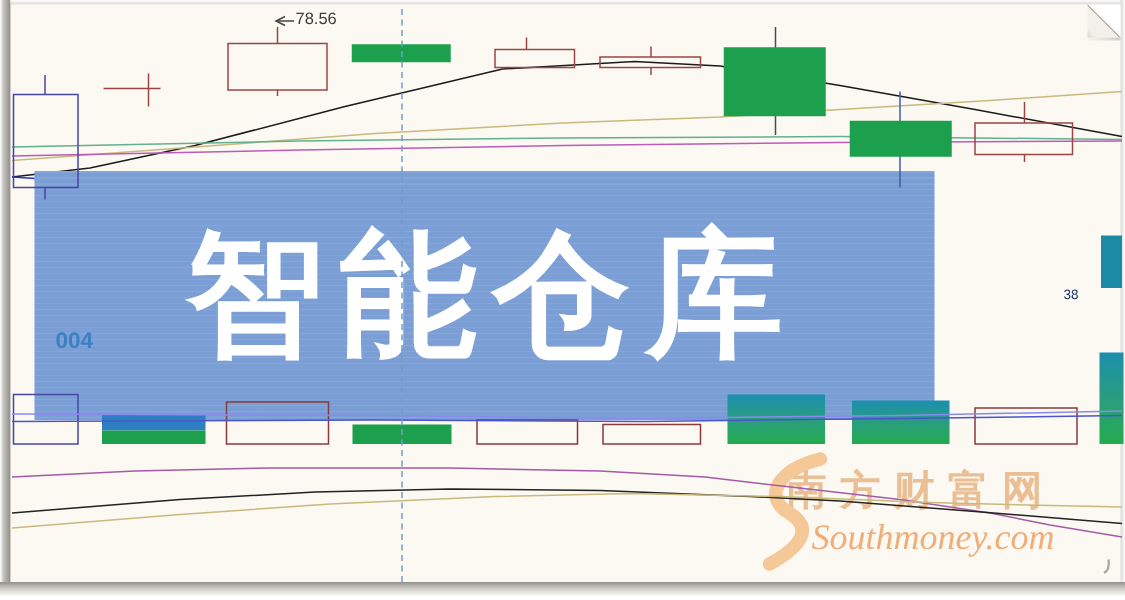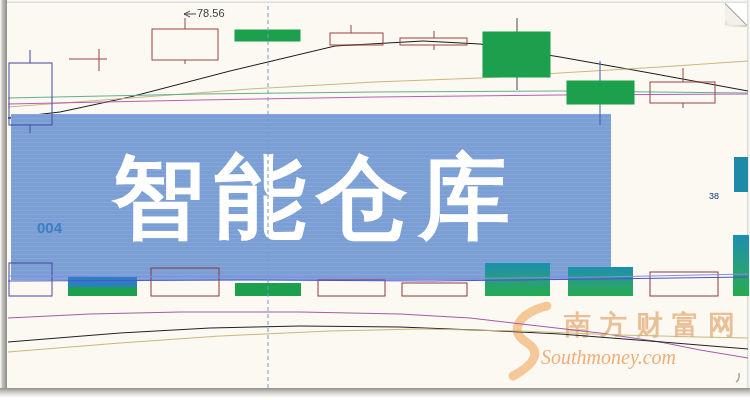--- a/index.html
+++ b/index.html
@@ -30,43 +30,43 @@
   }
   .corner-fold-shadow{
     position:absolute;top:25px;right:3px;width:24px;height:2px;
     background:linear-gradient(to right,transparent,#d0cec7);
   }
 
   svg.layer{position:absolute;left:0;top:0;}
 
   
   .banner{
-    position:absolute;left:11px;top:114px;width:600px;height:166px;
+    position:absolute;left:23px;top:114px;width:600px;height:166px;
     background:
       repeating-linear-gradient(to bottom, rgba(255,255,255,0.05) 0 1px, rgba(0,0,0,0.02) 1px 4px),
       #7da2d8;
     display:flex;align-items:center;justify-content:center;
   }
   .banner-title{
     color:#ffffff;font-size:92px;font-weight:900;letter-spacing:10px;
     font-family:"Liberation Sans", sans-serif;line-height:1;
     padding-left:10px;white-space:nowrap;
   }
 
   .lbl{position:absolute;line-height:1;white-space:nowrap;}
   .price-high{left:197px;top:8px;font-size:11px;color:#3c3c3c;}
   .code-frag{left:1px;top:220px;font-size:15px;font-weight:bold;color:#3b7fc4;margin-left:36px;}
   .right-frag{left:709px;top:192px;font-size:9px;color:#16336e;}
 
   .wm-cn{
-    left:564px;top:314px;font-size:27px;font-weight:bold;letter-spacing:9px;
-    color:#eabf95;font-family:Liberation Mono, monospace;
+    left:524px;top:314px;font-size:27px;font-weight:bold;letter-spacing:9px;
+    color:#eabf95;font-family:Liberation Serif, serif;
   }
   .wm-en{
-    left:541px;top:347px;font-size:20px;font-style:italic;
+    left:541px;top:347px;font-size:24px;font-style:italic;
     color:#f0ad77;font-family:"Liberation Serif", serif;
   }
 </style>
 </head>
 <body>
 
 <div class="frame-left"></div>
 <div class="frame-top"></div>
 <div class="frame-right"></div>
 <div class="frame-bottom"></div>

